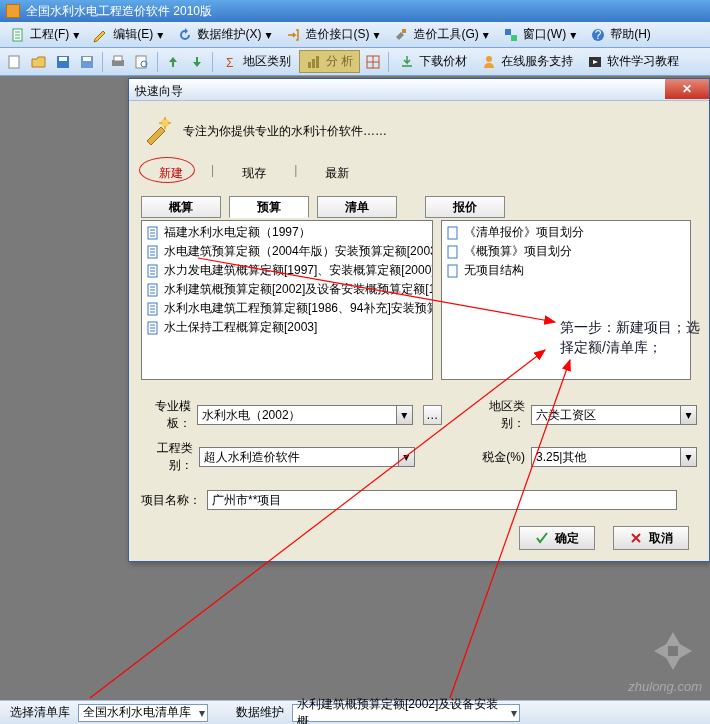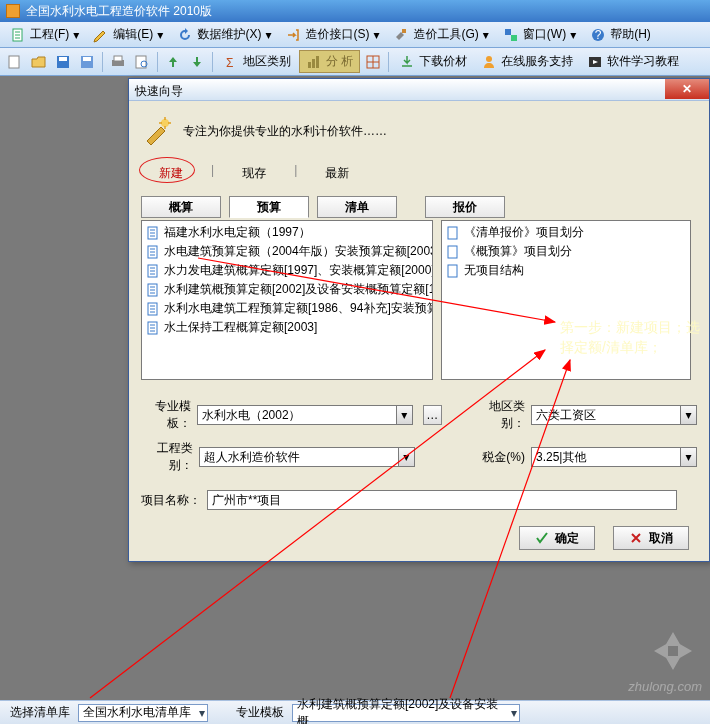--- a/index.html
+++ b/index.html
@@ -47,21 +47,21 @@
 .form-row { display: flex; align-items: center; margin-bottom: 8px; gap: 6px; }
 .form-label { width: 60px; text-align: right; }
 .form-input { height: 20px; border: 1px solid #7a7a7a; background: #fff; padding: 0 4px; }
 .combo { display: flex; }
 .combo-btn { width: 16px; height: 20px; border: 1px solid #7a7a7a; border-left: none; background: linear-gradient(#f8f8f8,#d8d8d8); display: flex; align-items: center; justify-content: center; cursor: pointer; }
 .dots-btn { width: 22px; height: 20px; border: 1px solid #888; background: linear-gradient(#fdfdfd,#e0e0e0); margin-left: 4px; display: flex; align-items: center; justify-content: center; cursor: pointer; }
 
 .dialog-footer { display: flex; justify-content: flex-end; gap: 18px; margin-top: 16px; padding-right: 8px; }
 .dlg-btn { width: 76px; height: 24px; border: 1px solid #888; background: linear-gradient(#fdfdfd,#e0e0e0); display: flex; align-items: center; justify-content: center; gap: 6px; cursor: pointer; font-weight: bold; }
 
-.annotation { position: absolute; color: #fef9c3; font-size: 14px; line-height: 1.4; left: 560px; top: 318px; width: 150px; }
+.annotation { position: absolute; color: #0f172a; font-size: 14px; line-height: 1.4; left: 560px; top: 318px; width: 150px; }
 
 .status-bar { position: absolute; bottom: 0; left: 0; right: 0; height: 24px; background: linear-gradient(#f0f4fa,#d8e4f2); border-top: 1px solid #a8c0e0; display: flex; align-items: center; padding: 0 6px; gap: 4px; }
 .status-label { padding: 0 4px; }
 .status-combo { height: 18px; border: 1px solid #7a9ac8; background: #fff; padding: 0 16px 0 4px; position: relative; display: flex; align-items: center; }
 .status-combo::after { content: "▾"; position: absolute; right: 2px; color: #345; }
 
 .watermark { position: absolute; right: 8px; bottom: 30px; color: rgba(255,255,255,0.35); font-size: 13px; font-style: italic; }
 .watermark-logo { position: absolute; right: 14px; bottom: 50px; width: 46px; height: 46px; opacity: 0.3; }
 
 svg.arrow { position: absolute; pointer-events: none; }
@@ -392,17 +392,17 @@
     <path d="M23 4l8 14H15z M23 42l-8-14h16z M4 23l14-8v16z M42 23l-14 8V15z" fill="#fff"></path>
   </svg>
 <div class="watermark">zhulong.com</div>
 
 <div class="status-bar">
   <span class="status-label">选择清单库</span>
   <div class="status-combo" style="width:130px">
       <span>全国水利水电清单库</span>
     </div>
   <span style="width:16px"></span>
-  <span class="status-label">专业模板</span>
+  <span class="status-label">数据维护</span>
   <div class="status-combo" style="width:228px">
       <span>水利建筑概预算定额[2002]及设备安装概</span>
     </div>
 </div>
 
 </body></html>

